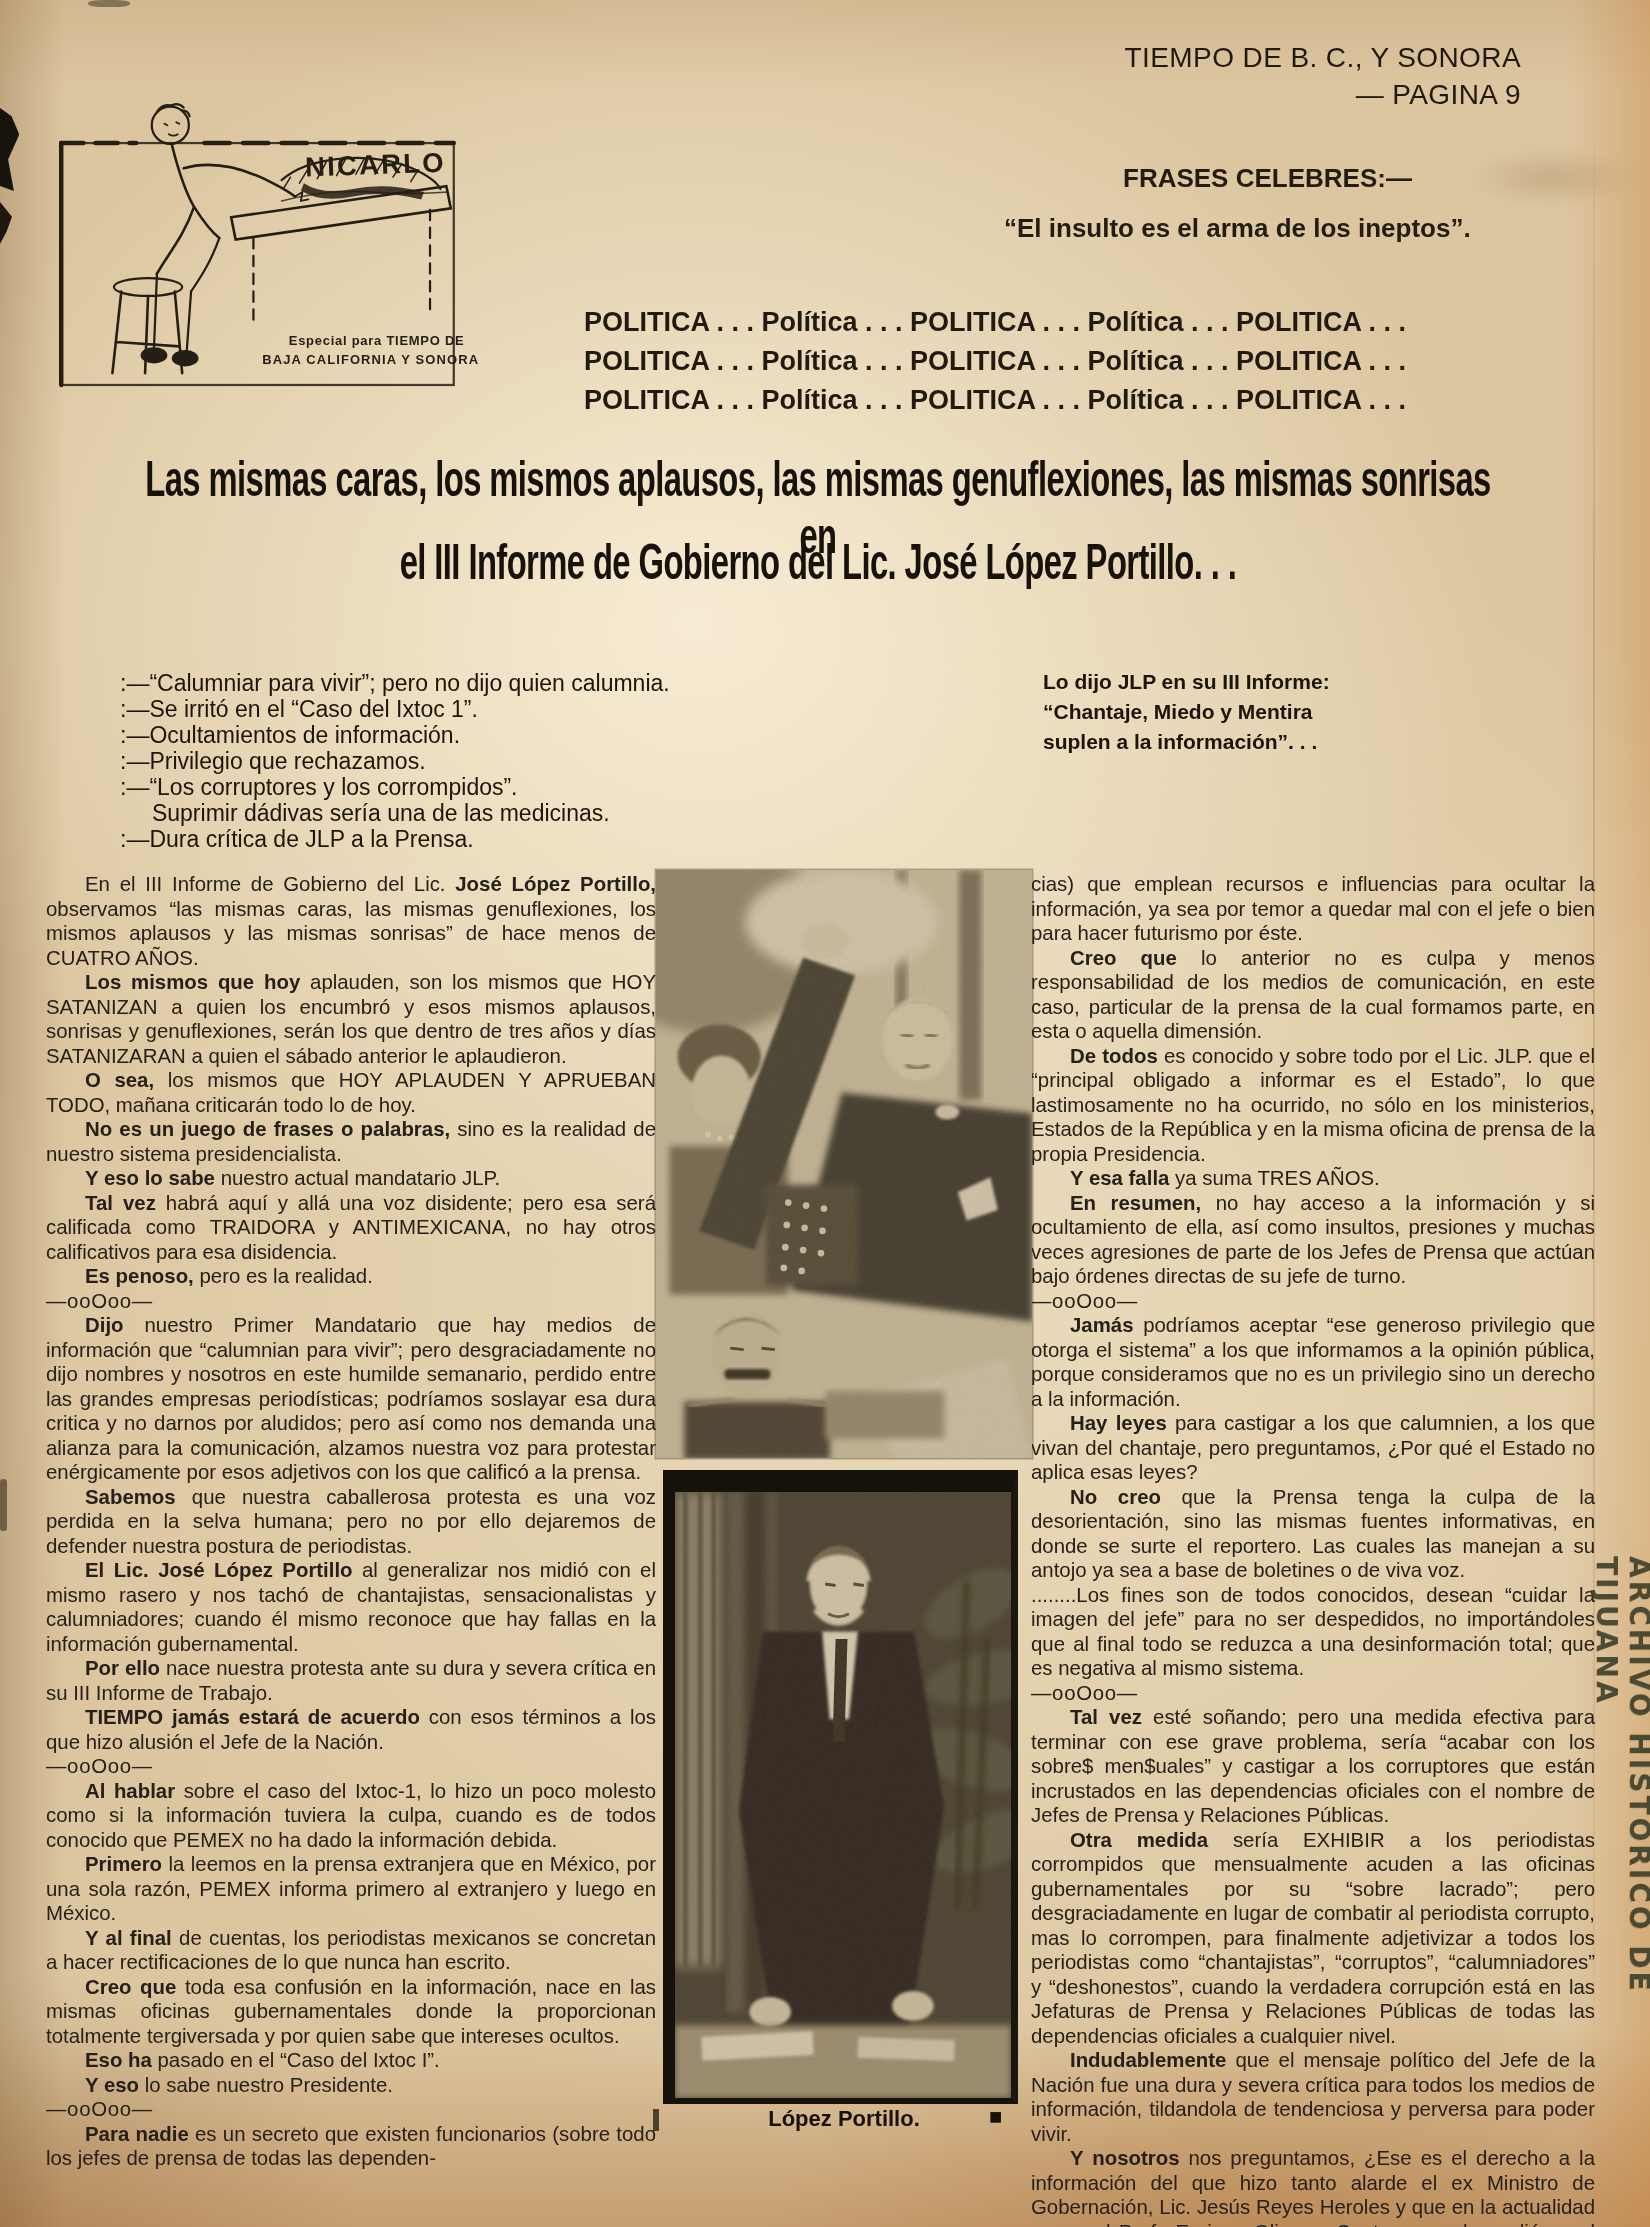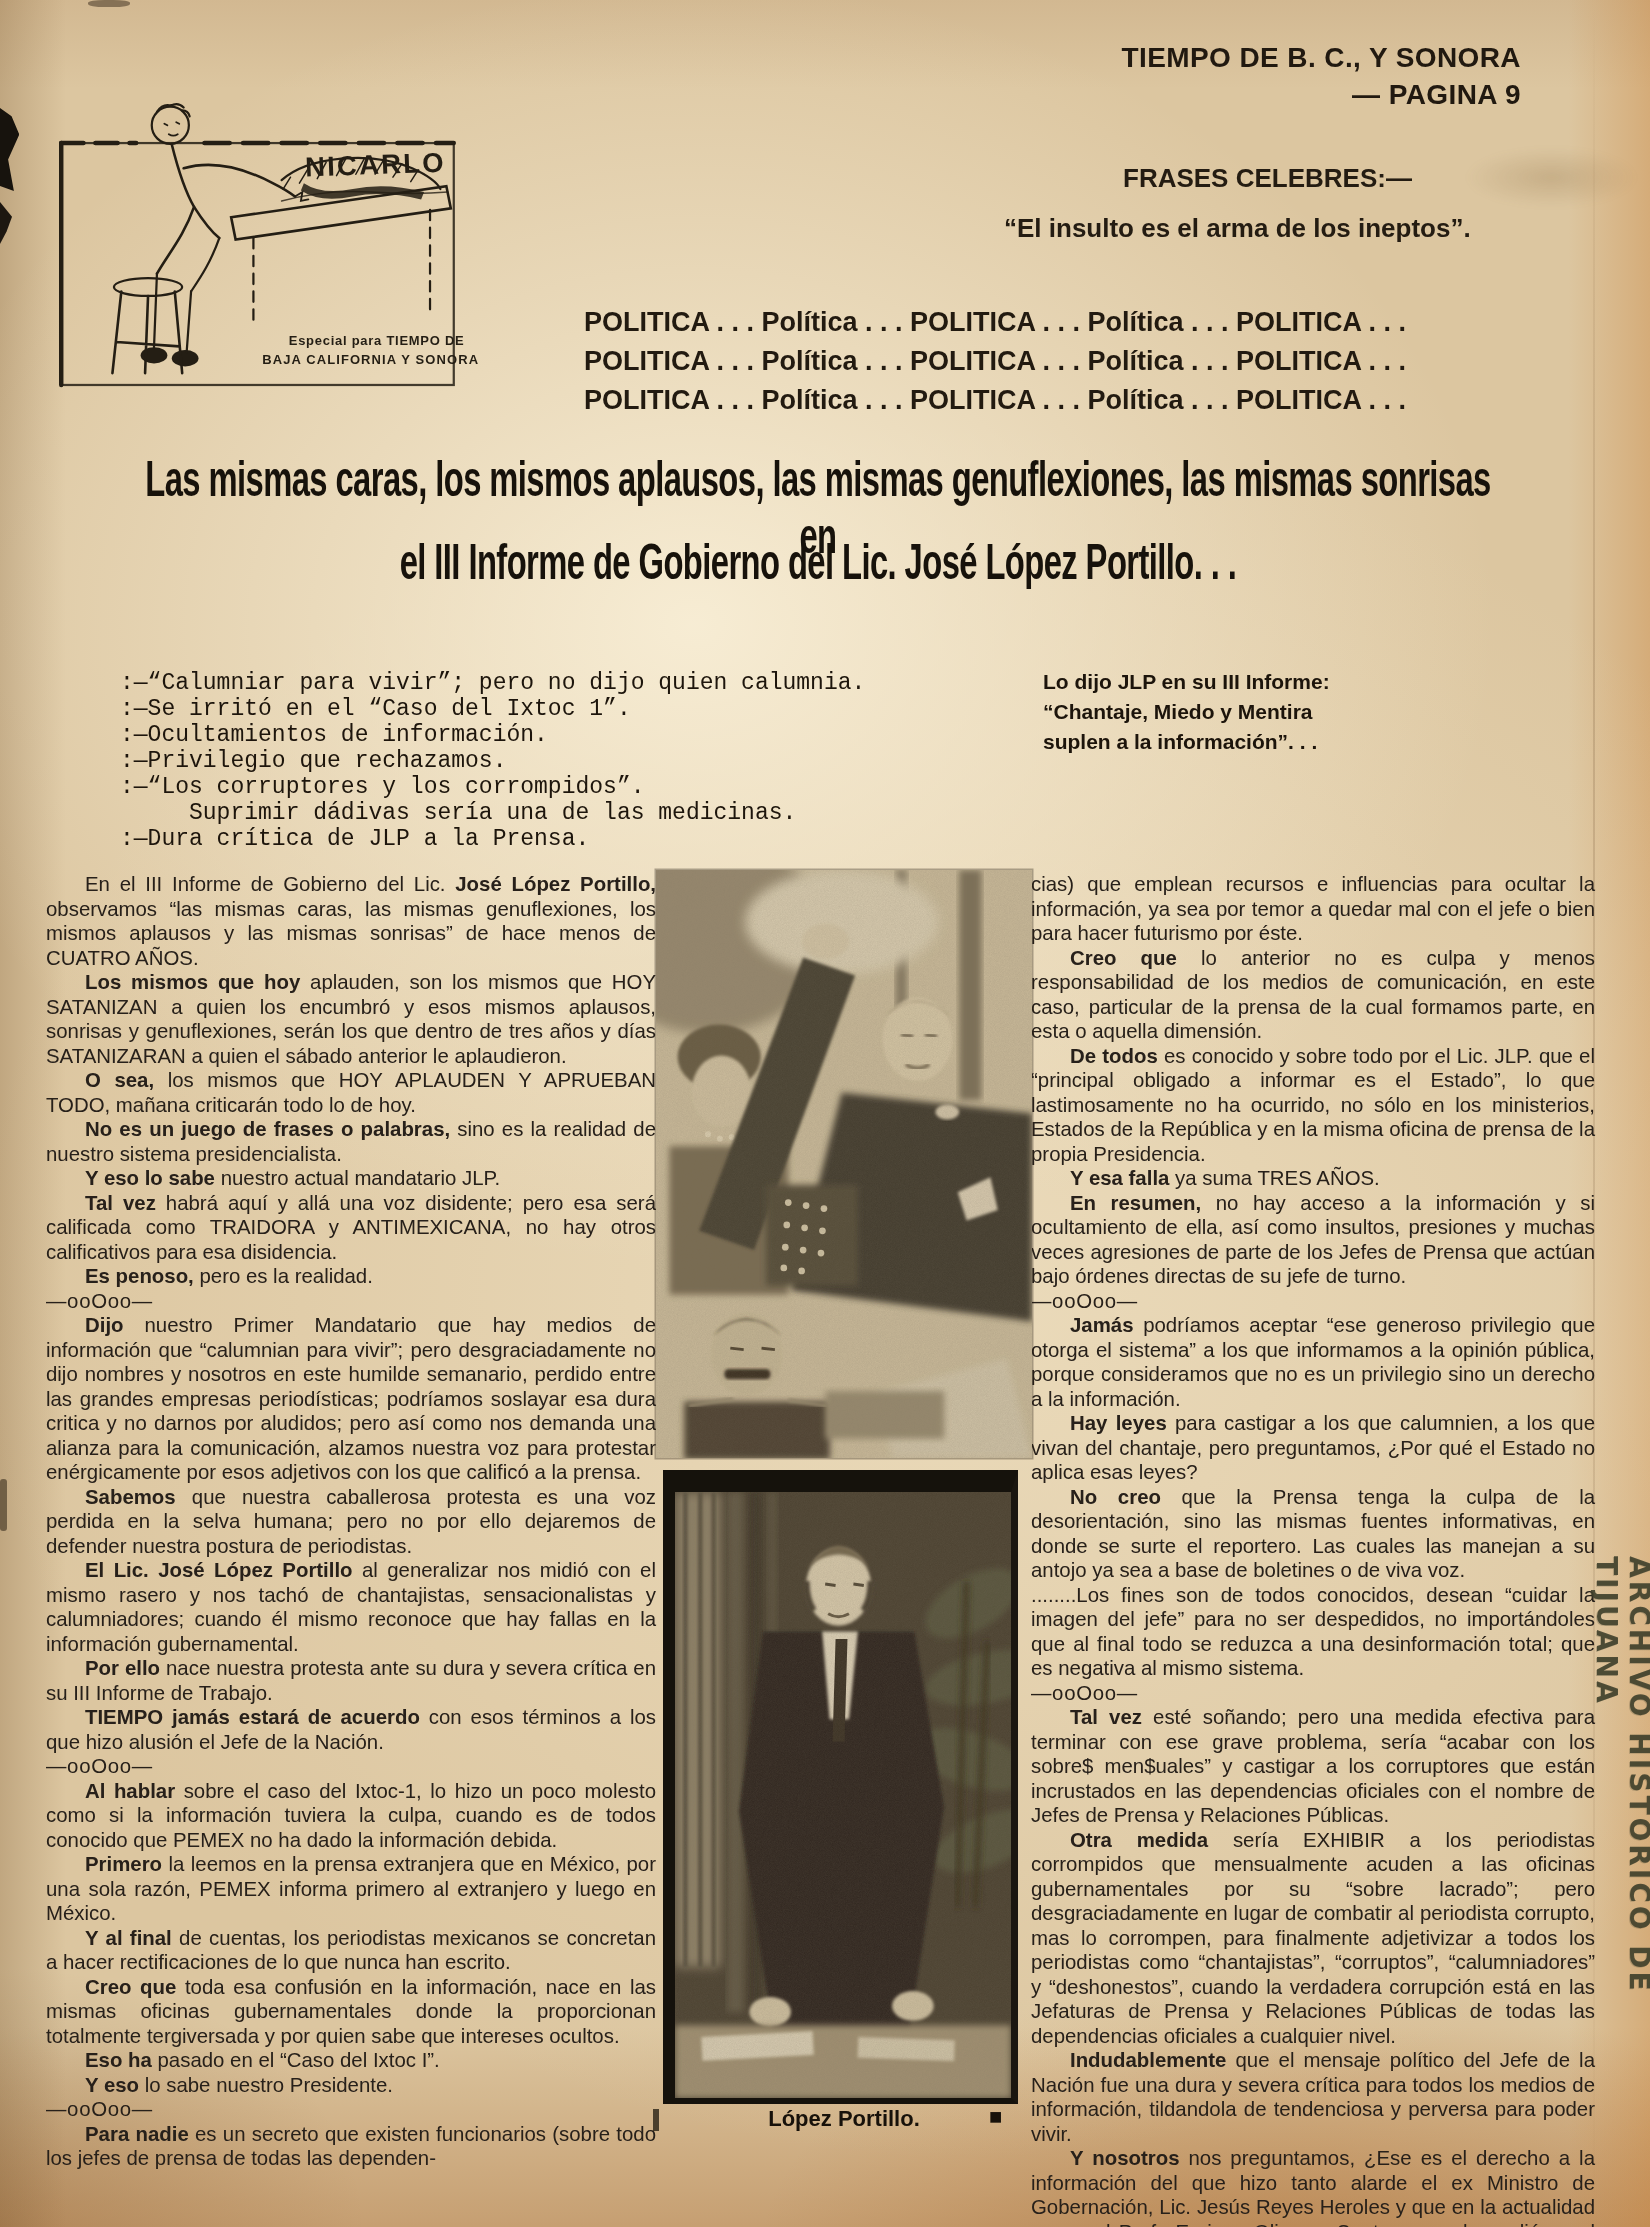--- a/index.html
+++ b/index.html
@@ -12,33 +12,33 @@
       linear-gradient(to right, rgba(120,85,45,.28) 0, rgba(120,85,45,0) 4%),
       linear-gradient(to left, rgba(198,118,40,.33) 0, rgba(198,118,40,0) 5%),
       linear-gradient(to top, rgba(162,95,38,.38) 0, rgba(162,95,38,0) 9%),
       linear-gradient(to bottom, rgba(150,100,55,.14) 0, rgba(150,100,55,0) 4%),
       radial-gradient(ellipse 742px 416px at 78% 102%, rgba(172,100,35,.38), rgba(172,100,35,0) 72%),
       radial-gradient(ellipse 520px 371px at 0% 100%, rgba(110,70,30,.30), rgba(110,70,30,0) 70%),
       #dcc6a0;
   }
   .abs{position:absolute;}
   
-  .masthead{right:130px;top:39px;text-align:right;font-weight:700;font-size:28px;line-height:37px;letter-spacing:0.4px;color:#211910;}
+  .masthead{right:130px;top:39px;text-align:right;font-weight:400;font-size:28px;line-height:37px;letter-spacing:0.4px;color:#211910;}
   
   .frases-title{left:1123px;top:163px;font-weight:700;font-size:26px;}
   .frases-quote{left:1004px;top:213px;font-weight:700;font-size:26px;}
   
   .politica{left:584px;top:303px;width:973px;font-weight:700;font-size:27px;line-height:39px;white-space:nowrap;color:#221a10;}
   
   .headline{left:0;top:450px;width:1636px;text-align:center;font-weight:700;color:#17120b;}
   .headline .hl{display:block;font-size:39px;letter-spacing:-0.7px;height:53px;transform:scale(.84,1.3);transform-origin:50% 0;}
   .headline .hl2{margin-top:30px;}
   
   .bullets{left:120px;top:670px;width:876px;font-size:23px;line-height:26px;color:#1d150c;}
-  .bullet{white-space:pre-wrap;font-family:Liberation Mono, monospace;}
+  .bullet{white-space:pre-wrap;}
   
   .teaser{left:1043px;top:667px;width:520px;font-weight:700;font-size:21px;line-height:30px;color:#1c140b;}
   
   .col{font-size:20.4px;line-height:24.5px;text-align:justify;color:#27201408;color:#27201a;}
   .col-left{left:46px;top:872px;width:610px;}
   .col-right{left:1031px;top:872px;width:564px;}
   .para{margin:0;text-indent:39px;}
   .para.noindent{text-indent:0;}
   .lead{font-weight:700;}
   .divider{text-align:left;text-indent:0;letter-spacing:0.7px;}

